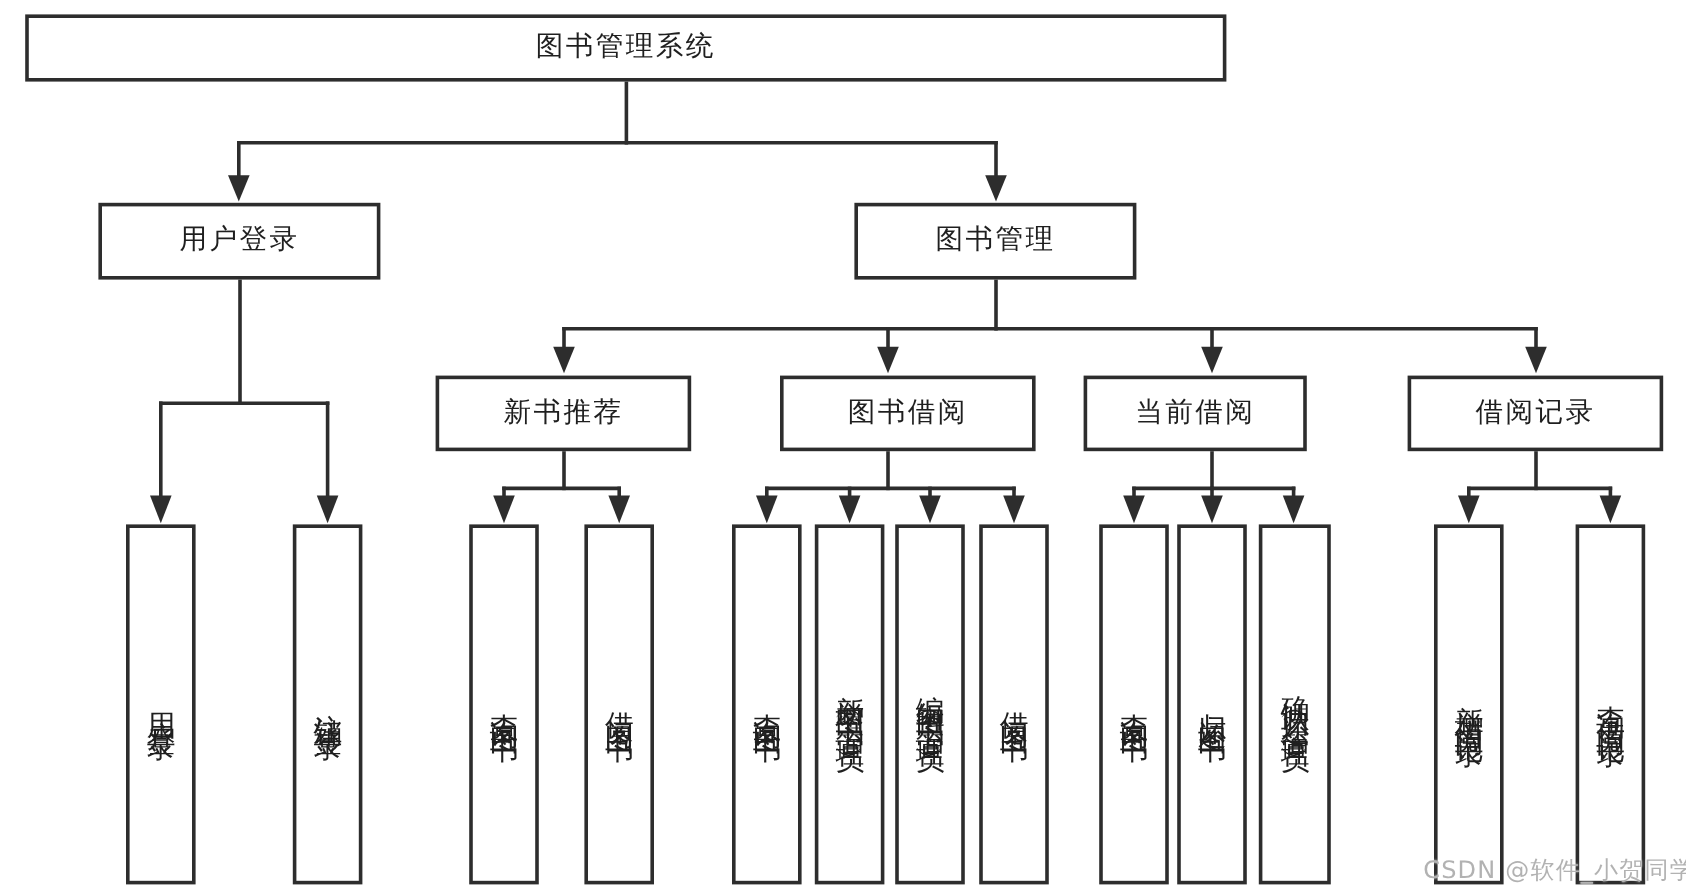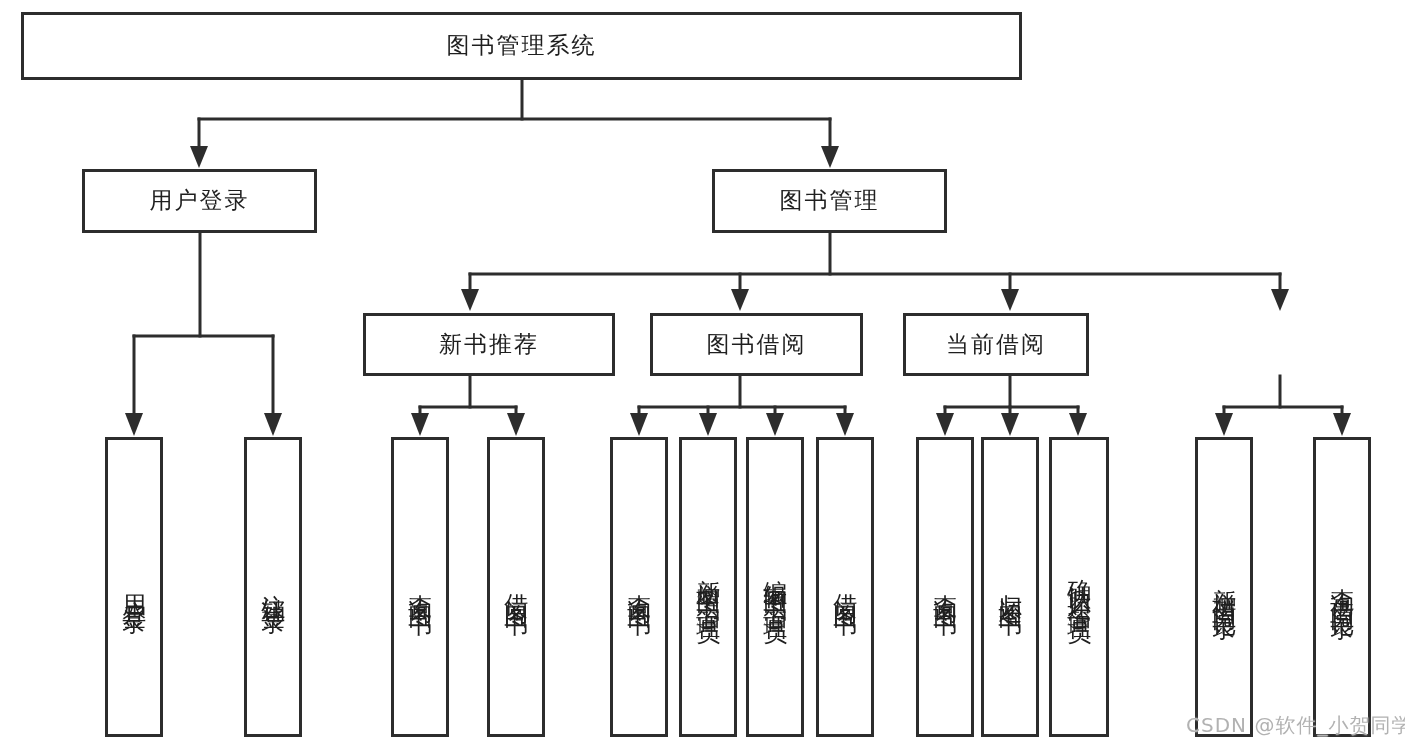--- a/index.html
+++ b/index.html
@@ -133,28 +133,29 @@
       <polygon points="766,413 784,413 775,436"></polygon>
       <polygon points="836,413 854,413 845,436"></polygon>
       <polygon points="936,413 954,413 945,436"></polygon>
       <polygon points="1001,413 1019,413 1010,436"></polygon>
       <polygon points="1069,413 1087,413 1078,436"></polygon>
       <polygon points="1215,413 1233,413 1224,436"></polygon>
       <polygon points="1333,413 1351,413 1342,436"></polygon>
     </g>
   </svg>
 
-  <div class="node" style="left:21px; top:12px; width:1001px; height:68px;">图书管理系统</div>
+  <div class="node" style="left:21px; top:12px; width:1001px; height:56px;">图书管理系统</div>
 
   <div class="node" style="left:82px; top:169px; width:235px; height:64px;">用户登录</div>
   <div class="node" style="left:712px; top:169px; width:235px; height:64px;">图书管理</div>
 
-  <div class="node" style="left:363px; top:313px; width:252px; height:63px;">新书推荐</div>
+  <div class="node" style="left:363px; top:313px; width:213px; height:63px;">新书推荐</div>
   <div class="node" style="left:650px; top:313px; width:213px; height:63px;">图书借阅</div>
   <div class="node" style="left:903px; top:313px; width:186px; height:63px;">当前借阅</div>
+  <div class="node" style="left:1173px; top:313px; width:213px; height:63px;">借阅记录</div>
 
   <div class="vnode" style="left:105px;">用户登录</div>
   <div class="vnode" style="left:244px;">注销登录</div>
 
   <div class="vnode" style="left:391px;">查询图书</div>
   <div class="vnode" style="left:487px;">借阅图书</div>
 
   <div class="vnode" style="left:610px;">查询图书</div>
   <div class="vnode" style="left:679px;">新增图书（管理员）</div>
   <div class="vnode" style="left:746px;">编辑图书（管理员）</div>

